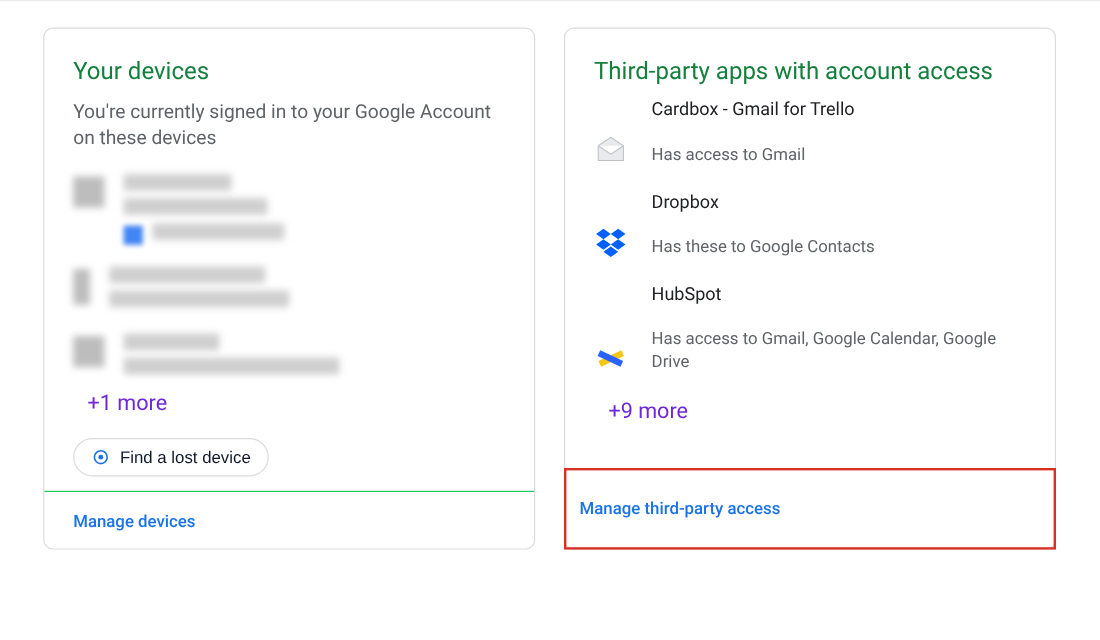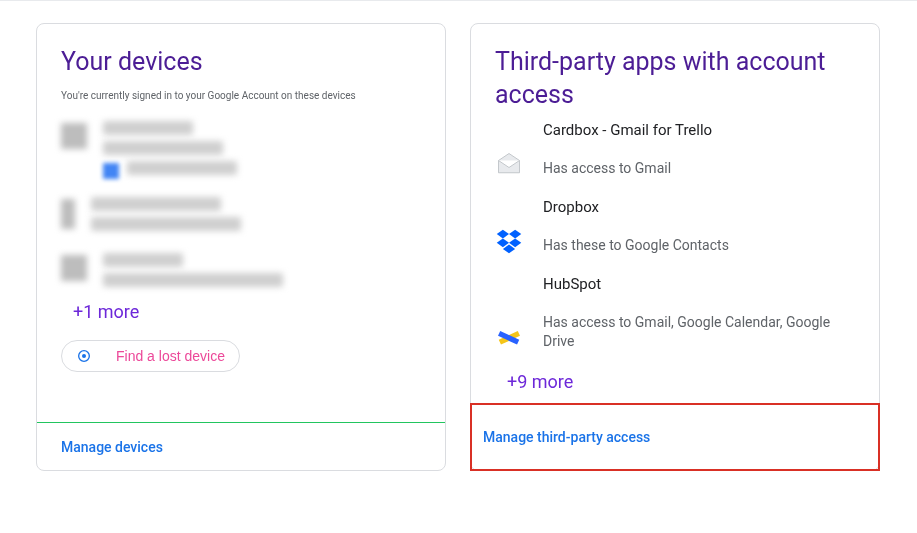--- a/index.html
+++ b/index.html
@@ -26,28 +26,28 @@
     border-radius: 8px;
     display: flex;
     flex-direction: column;
     background: #fff;
   }
   .card-body {
     padding: 22px 24px 12px 24px;
     flex: 1;
   }
   .card-title {
-    font-size: 25px;
+    font-size: 20px;
     font-weight: 400;
-    color: #4c1d95;
+    color: #15803d;
     margin-bottom: 10px;
     line-height: 1.3;
   }
   .card-desc {
-    font-size: 10px;
+    font-size: 16px;
     color: #5f6368;
     line-height: 1.4;
     margin-bottom: 18px;
   }
   
   .device {
     display: flex;
     align-items: flex-start;
     gap: 16px;
     margin-bottom: 16px;
@@ -79,26 +79,26 @@
     filter: blur(2px); margin-right: 8px; vertical-align: middle;
   }
   .more-text {
     font-size: 18px;
     color: #6d28d9;
     margin: 6px 0 18px 12px;
   }
   .chip-button {
     display: inline-flex;
     align-items: flex-start;
-    gap: 24px;
+    gap: 8px;
     border: 1px solid #dadce0;
     border-radius: 18px;
     padding: 7px 14px;
     font-size: 14px;
-    color: #ec4899;
+    color: #0f172a;
     cursor: pointer;
     background: #fff;
   }
   .chip-button .target-icon {
     width: 16px; height: 16px;
   }
   
   .app-row {
     display: flex;
     align-items: flex-end;

